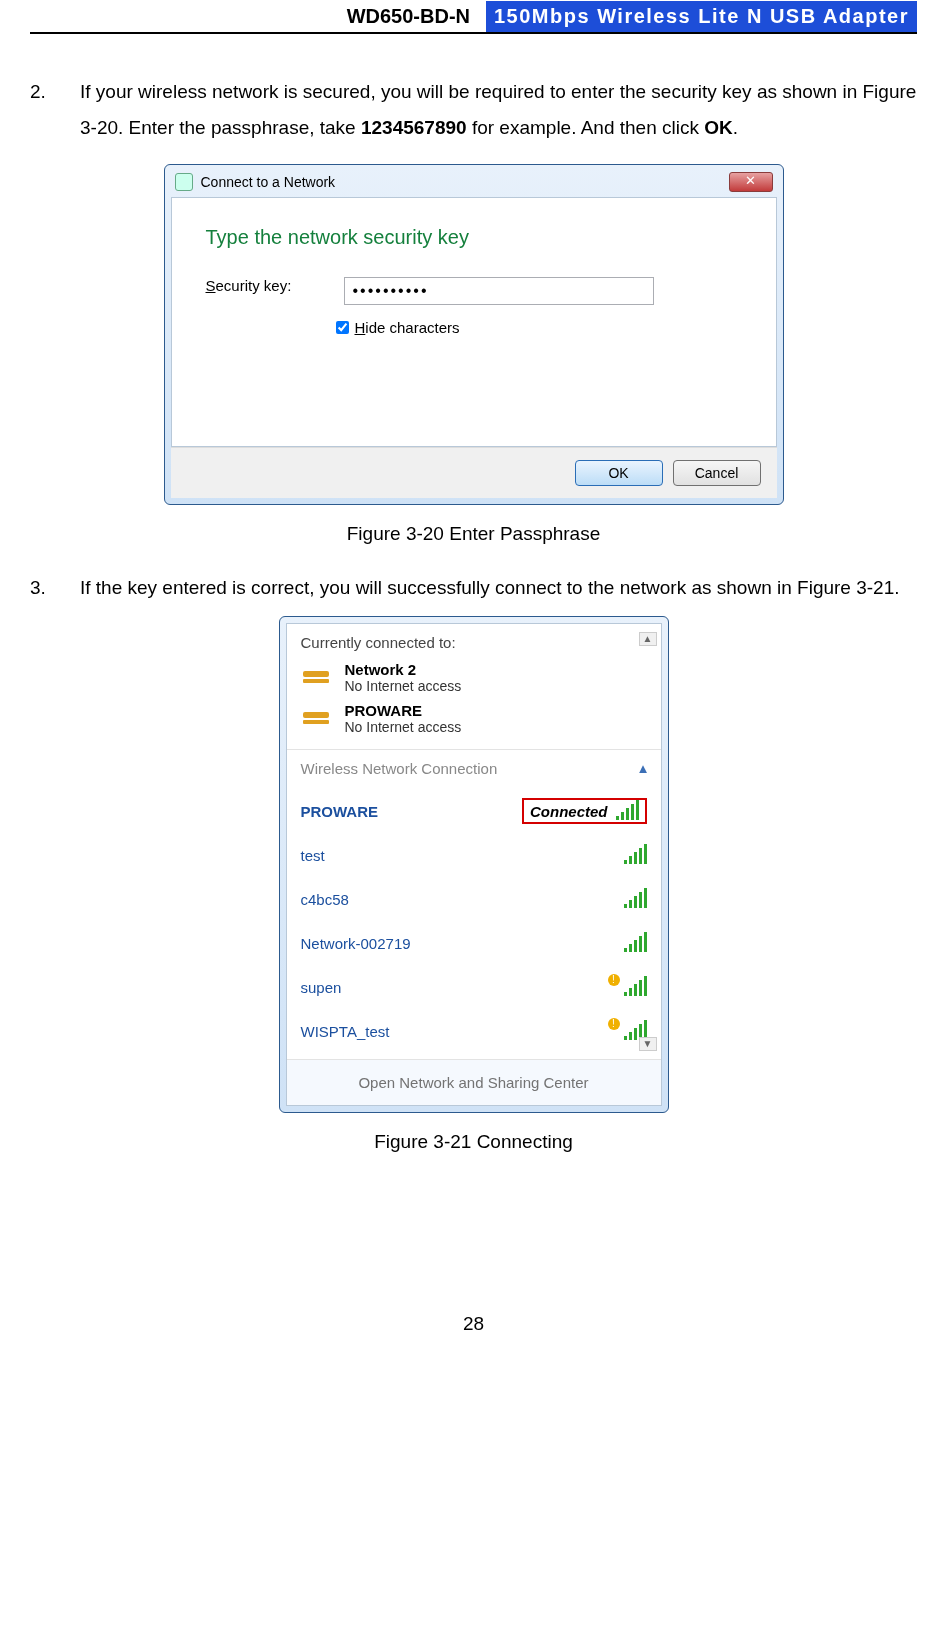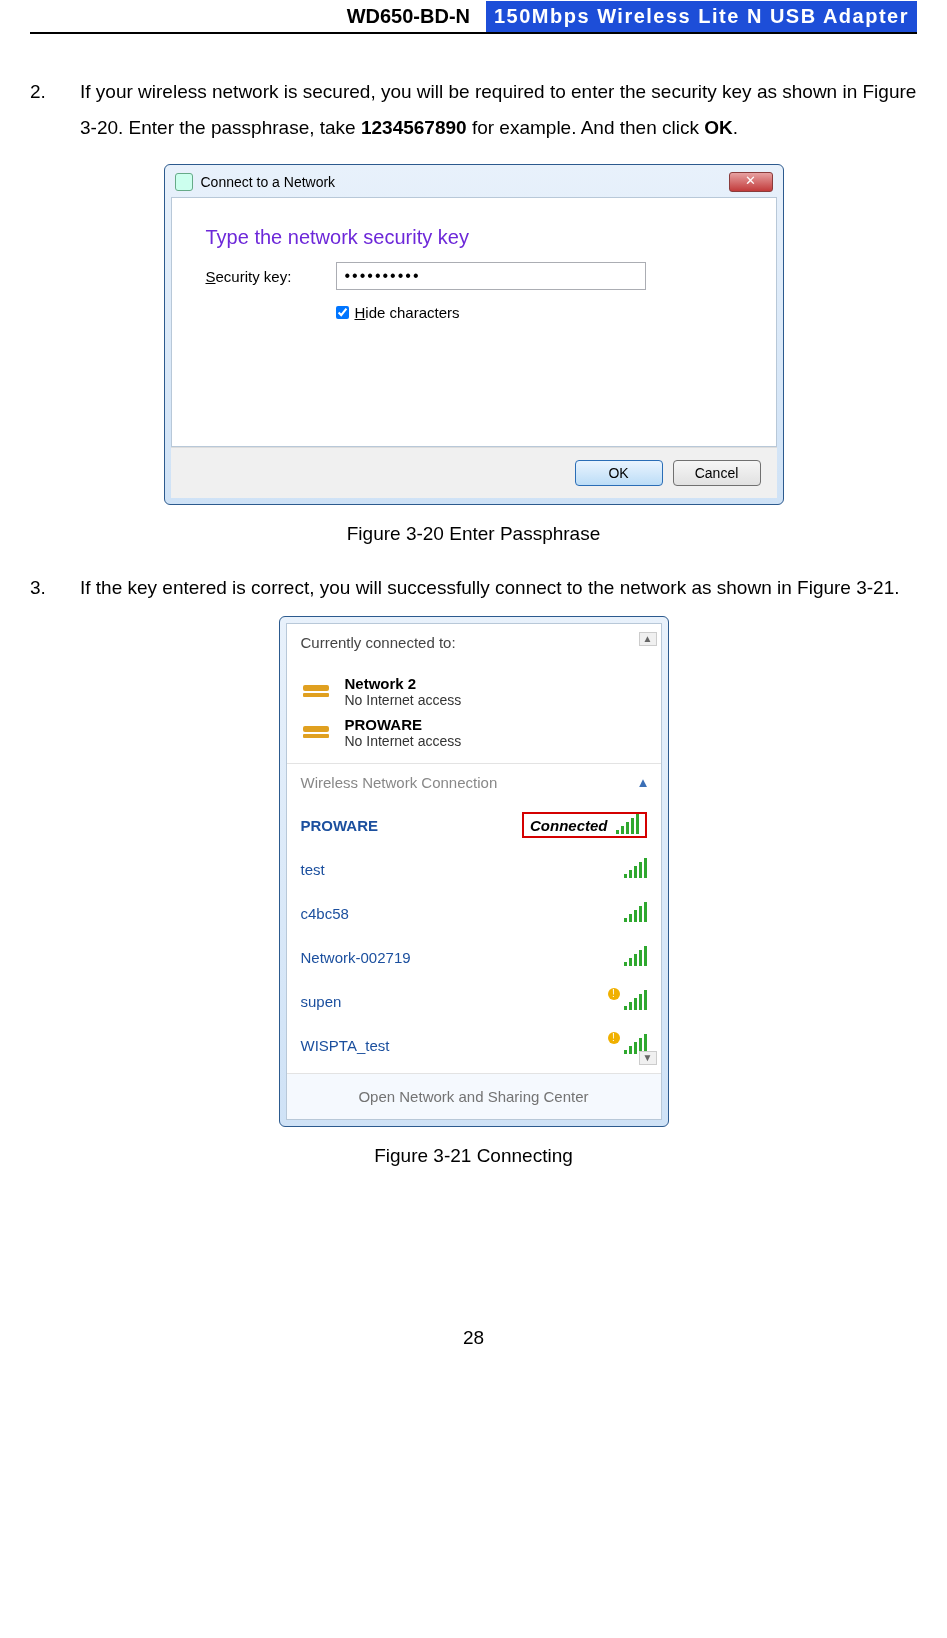--- a/index.html
+++ b/index.html
@@ -56,22 +56,22 @@
   .close-btn {
     width:44px; height:20px; border:1px solid #8a3c3c;
     border-radius:3px;
     background: linear-gradient(#e7a1a1,#c23b3b);
     color:#fff; text-align:center; line-height:16px; font-size:13px;
   }
   .win-body {
     background:#fff; border:1px solid #b8c8d8; min-height:250px;
     padding: 28px 34px 10px 34px;
   }
-  .heading-blue { color:#6d28d9; font-size:20px; margin-bottom:13px; }
-  .form-row { display:flex; align-items:center; margin-bottom:14px; }
+  .heading-blue { color:#15803d; font-size:20px; margin-bottom:28px; }
+  .form-row { display:flex; align-items:flex-start; margin-bottom:14px;gap:8px; }
   .form-label { width:130px; font-size:15px; }
   .form-label u { text-decoration: underline; }
   .sk-input {
     flex:0 0 310px; height:28px; border:1px solid #abadb3;
     padding:0 8px; font-size:16px; letter-spacing:2px;
   }
   .hide-row { margin-left:130px; display:flex; align-items:center; font-size:15px; }
   .hide-row input { margin-right:6px; }
   .btn-bar {
     background:#f0f0f0; border-top:1px solid #ddd;
@@ -92,21 +92,21 @@
     width:390px; margin: 6px auto 0 auto;
     border:1px solid #2c5a8e; border-radius:6px;
     background: linear-gradient(#e8f1fb,#cfe2f6);
     padding:6px;
     font-family: "Segoe UI", Arial, sans-serif;
   }
   .net-inner { background:#fff; border:1px solid #b8c8d8; }
   .np-section { padding:10px 14px 6px 14px; position:relative; }
   .np-scroll { position:absolute; right:4px; top:8px; background:#f0f0f0; border:1px solid #ccc; width:18px; height:14px; font-size:10px; text-align:center; line-height:12px; color:#666; }
   .np-scroll.down { top:auto; bottom:8px; }
-  .np-title { font-size:15px; color:#444; margin-bottom:24px; }
+  .np-title { font-size:15px; color:#444; margin-bottom:10px; }
   .conn-item { display:flex; align-items:center; margin-bottom:8px; }
   .bench-icon { width:34px; height:26px; margin-right:10px; position:relative; }
   .bench-icon::before { content:""; position:absolute; left:2px; top:6px; width:26px; height:6px; background:#e0a020; border-radius:2px; }
   .bench-icon::after { content:""; position:absolute; left:2px; top:14px; width:26px; height:4px; background:#e0a020; border-radius:1px; box-shadow: 4px 6px 0 -2px #888, 18px 6px 0 -2px #888; }
   .conn-text .t1 { font-weight:bold; font-size:15px; }
   .conn-text .t2 { font-size:14px; color:#333; }
   .divider { height:1px; background:#e3e3e3; margin:0; }
   .wnc-row { display:flex; justify-content:space-between; padding:10px 14px; color:#888; font-size:15px; }
   .wnc-row .chev { color:#3b6fb6; font-size:14px; font-weight:bold; }
   .net-list { padding: 2px 14px 6px 14px; position:relative; }

